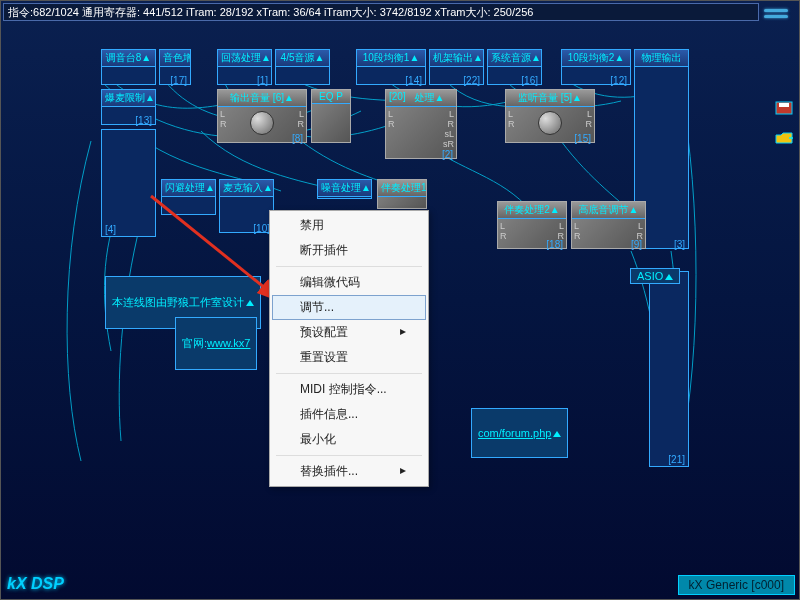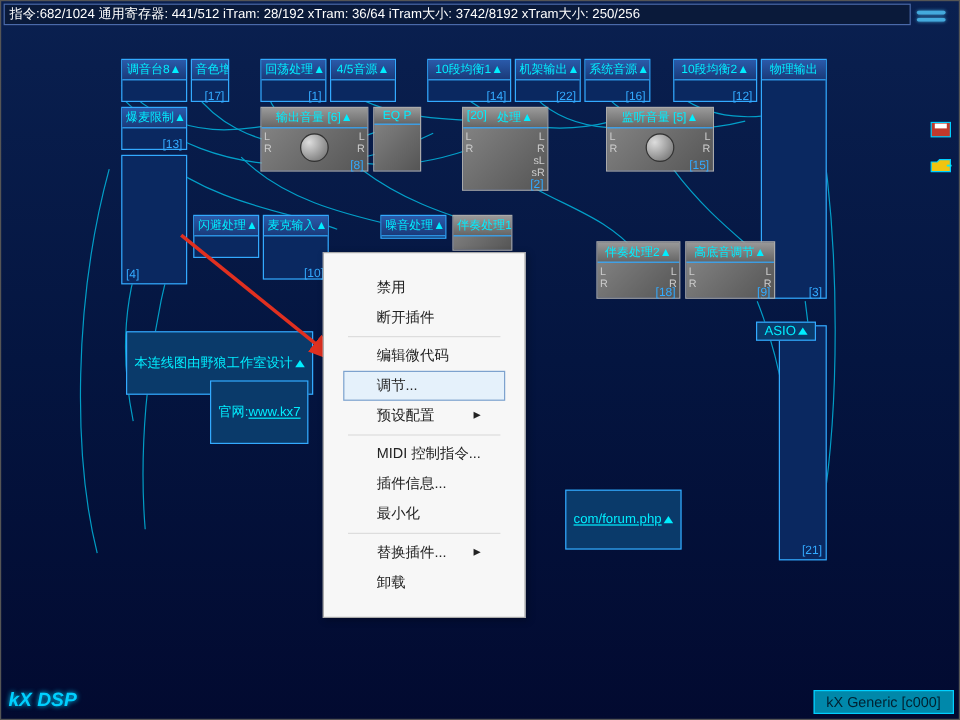--- a/index.html
+++ b/index.html
@@ -13,21 +13,21 @@
 .node-num { position: absolute; bottom: 1px; right: 3px; color: #3af; font-size: 10px; }
 .node-num-left { position: absolute; bottom: 1px; left: 3px; color: #3af; font-size: 10px; }
 .knob-node { background: linear-gradient(135deg, #888, #555); border: 1px solid #aaa; }
 .knob-node .node-title { background: linear-gradient(180deg, #999, #666); color: #0ef; }
 .knob { width: 24px; height: 24px; border-radius: 50%; background: radial-gradient(circle at 30% 30%, #ddd, #666); position: absolute; top: 4px; left: 50%; margin-left: -12px; border: 1px solid #333; }
 .port { font-size: 9px; color: #ccc; line-height: 10px; }
 .port-l { position: absolute; left: 2px; }
 .port-r { position: absolute; right: 2px; }
 .textblob { position: absolute; background: #0a3a6a; border: 1px solid #3af; color: #0ef; font-size: 11px; padding: 18px 6px; }
 .wires { position: absolute; left: 0; top: 0; width: 800px; height: 600px; pointer-events: none; }
-.contextmenu { position: absolute; background: #f7f7f7; border: 1px solid #aaa; box-shadow: 2px 2px 6px rgba(0,0,0,.3); font-size: 12px; min-width: 160px; padding: 16px; z-index: 100; }
+.contextmenu { position: absolute; background: #f7f7f7; border: 1px solid #aaa; box-shadow: 2px 2px 6px rgba(0,0,0,.3); font-size: 12px; min-width: 160px; padding: 2px; z-index: 100; }
 .contextmenu .mi { padding: 4px 20px 4px 28px; color: #222; cursor: default; white-space: nowrap; }
 .contextmenu .mi.hl { background: #e5f1fb; border: 1px solid #7da2ce; padding: 3px 19px 3px 27px; }
 .contextmenu .sep { height: 1px; background: #ddd; margin: 3px 4px; }
 .arrow { position: absolute; z-index: 99; pointer-events: none; }
 .brand { position: absolute; left: 6px; bottom: 6px; font-style: italic; color: #00d0ff; font-size: 16px; font-weight: bold; text-shadow: 0 0 4px #00d0ff; }
 .footer { position: absolute; right: 4px; bottom: 4px; background: #0088aa; border: 1px solid #00d0ff; color: #002030; font-size: 12px; padding: 2px 10px; }
 .sideicon { position: absolute; right: 6px; width: 18px; height: 14px; }
 .sico1 { top: 100px; }
 .sico2 { top: 130px; }
 .asio { position: absolute; background: #0a3a6a; border: 1px solid #3af; color: #0ef; font-size: 11px; padding: 1px 6px; }
@@ -242,23 +242,23 @@
   <line x1="5" y1="5" x2="135" y2="110" stroke="#e03020" stroke-width="3" marker-end="url(#ah)"></line>
 </svg>
 
 <div class="contextmenu" style="left:268px; top:209px">
   <div class="mi">禁用</div>
   <div class="mi">断开插件</div>
   <div class="sep"></div>
   <div class="mi">编辑微代码</div>
   <div class="mi hl">调节...</div>
   <div class="mi"><span>预设配置</span><span style="float:right">▸</span></div>
+  <div class="mi">重置设置</div>
   <div class="sep"></div>
   <div class="mi">MIDI 控制指令...</div>
   <div class="mi">插件信息...</div>
   <div class="mi">最小化</div>
   <div class="sep"></div>
   <div class="mi"><span>替换插件...</span><span style="float:right">▸</span></div>
-  <div class="mi">卸载</div>
 </div>
 
 <div class="brand">kX DSP</div>
 <div class="footer">kX Generic [c000]</div>
 
 </body></html>

